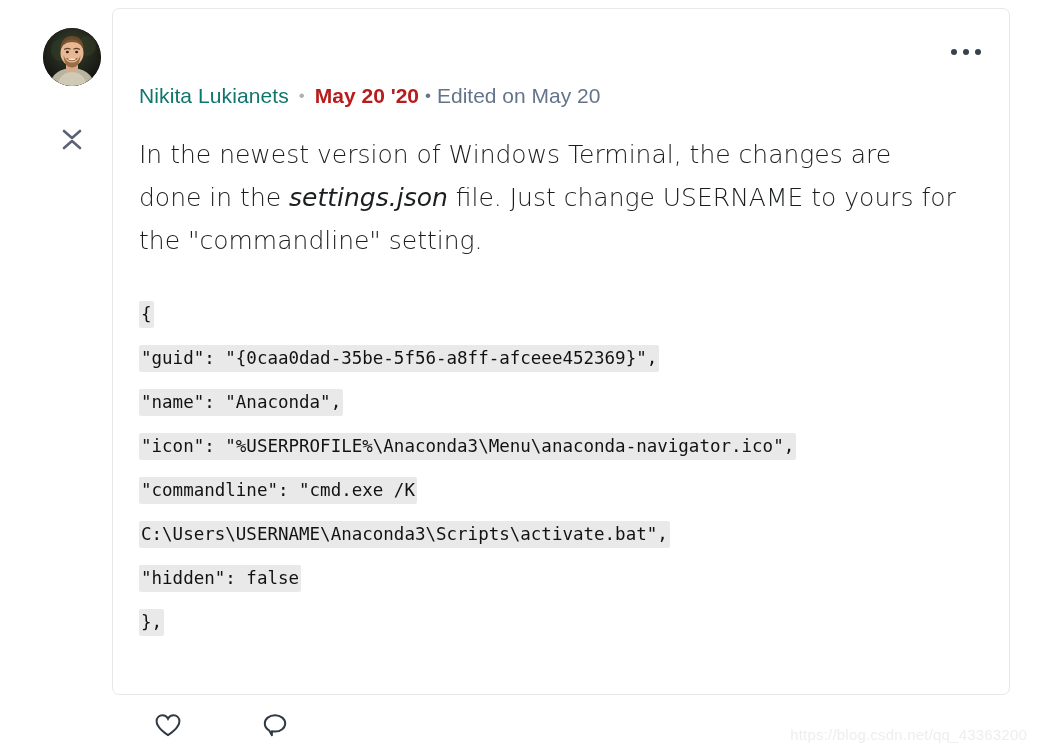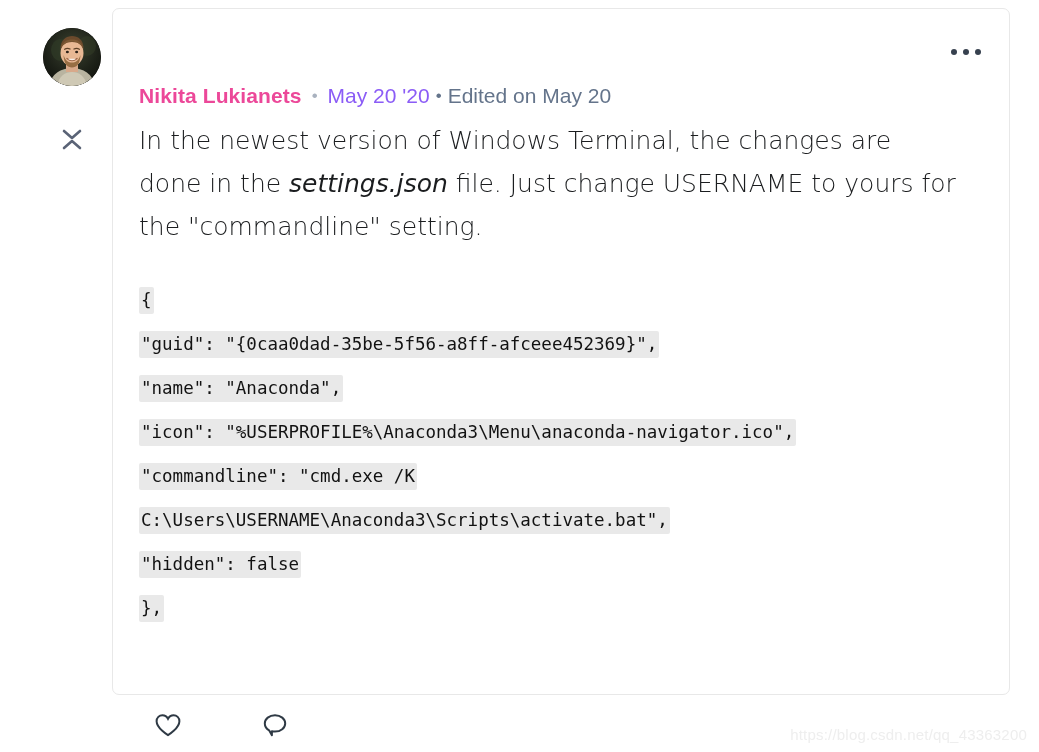--- a/index.html
+++ b/index.html
@@ -74,35 +74,35 @@
   }
 
   .meta-row {
     display: flex;
     align-items: baseline;
     font-size: 21px;
     line-height: 26px;
     white-space: nowrap;
   }
   .author-name {
-    color: #ec4899;
-    font-weight: bold;
+    color: #0f766e;
+    font-weight: normal;
     letter-spacing: 0.1px;
     margin-top: 28px;
   }
   .meta-sep {
     color: #a9b2bf;
     margin: 0 10px;
     font-size: 17px;
     position: relative;
     top: -2px;
   }
   .meta-date {
-    color: #8b5cf6;
-    font-weight: normal;
+    color: #b91c1c;
+    font-weight: bold;
     text-align: right;
   }
   .meta-dot-inline {
     color: #64748b;
     margin: 0 6px;
     font-size: 17px;
     position: relative;
     top: -2px;
   }
   .meta-edited {
@@ -126,21 +126,21 @@
   }
   .more-menu i {
     display: block;
     width: 6px;
     height: 6px;
     border-radius: 50%;
     background: #37414f;
   }
 
   .body-text {
-    margin-top: 8px;
+    margin-top: 22px;
     font-size: 25px;
     line-height: 43px;
     color: #1b1d1f;
     font-family: "DejaVu Sans", sans-serif;
     font-weight: 300;
     max-width: 820px;
   }
   .body-text em {
     font-style: italic;
   }

